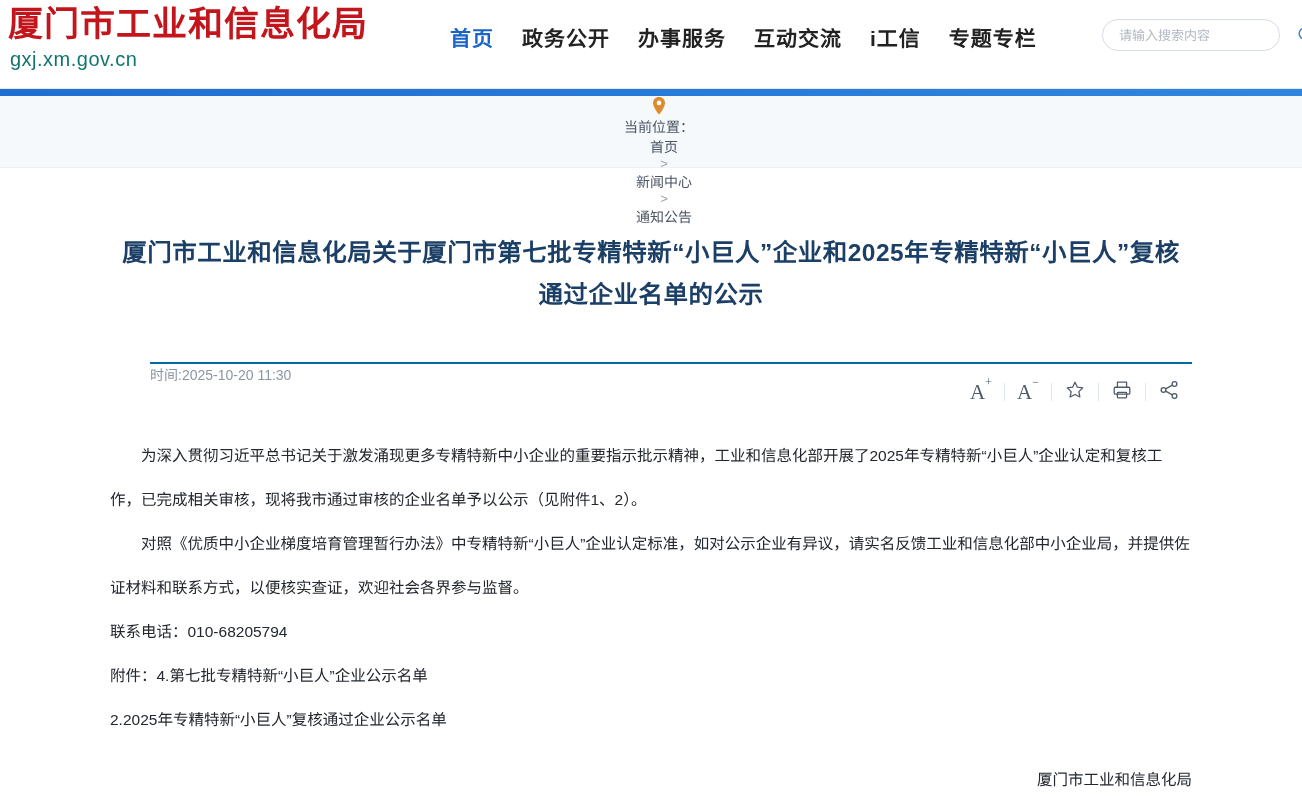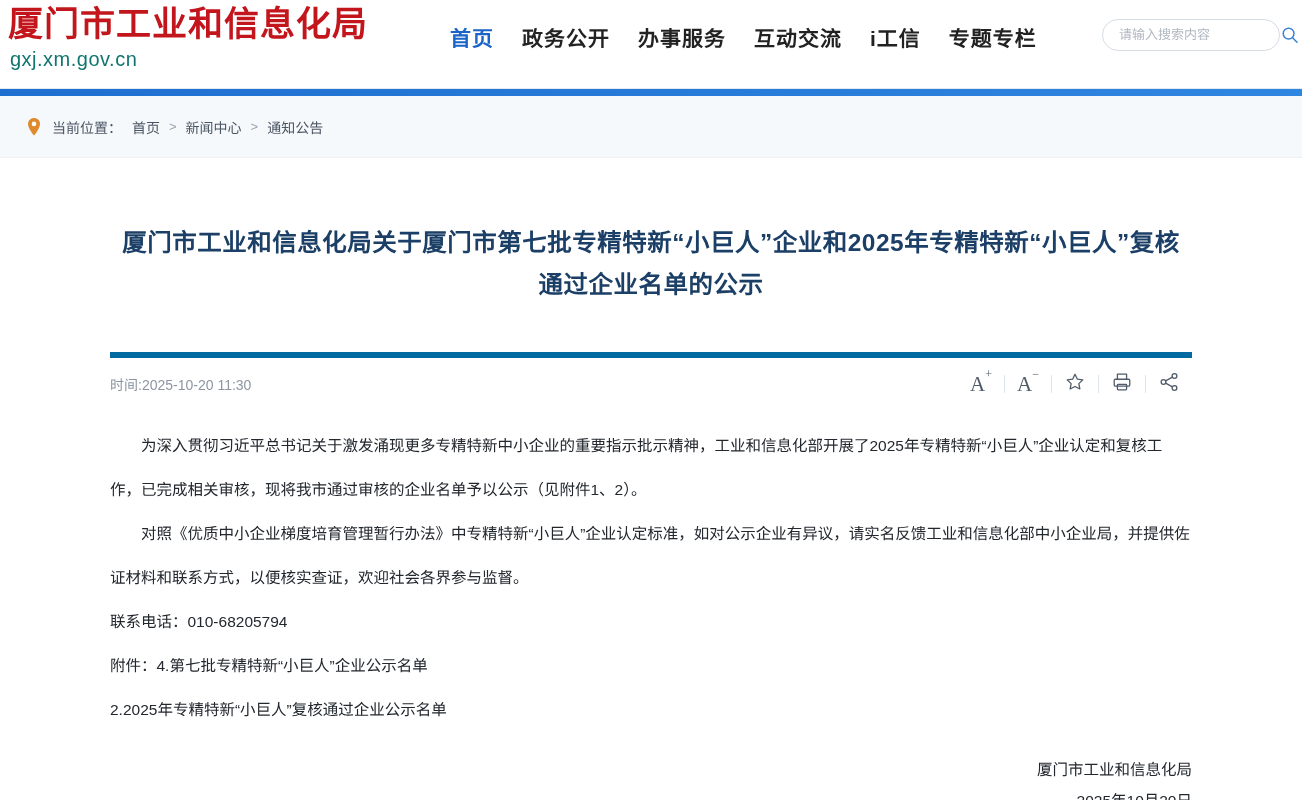--- a/index.html
+++ b/index.html
@@ -74,39 +74,40 @@
     align-items: center;
     padding: 0 10px 0 14px;
   }
   .search-input {
     border: none;
     outline: none;
     flex: 1 1 auto;
     font-size: 13px;
     color: #9aa4b0;
     background: transparent;
-    font-family: Liberation Serif, serif;
+    font-family: Liberation Sans, sans-serif;
   }
   .search-input::placeholder { color: #b0b8c2; }
   .search-icon { width: 18px; height: 18px; flex: 0 0 18px; cursor: pointer; }
 
   
   .header-strip {
     height: 7px;
     background: linear-gradient(to right, #1f6fd0, #2f86e0);
   }
 
   
   .breadcrumb-bar {
-    height: 62px;
+    height: 72px;
     background: #f6f9fc;
     display: flex;
     align-items: center;
     padding-left: 26px;
     border-bottom: 1px solid #edf1f6;
+    flex-direction: column;
   }
   .pin-icon { width: 16px; height: 20px; margin-right: 10px; }
   .crumb-label { font-size: 14px; color: #4b5663; margin-right: 10px; }
   .crumb-link {
     font-size: 14px; color: #4b5663; cursor: pointer; text-decoration: none;
   }
   .crumb-sep { font-size: 13px; color: #9aa4b0; margin: 0 9px; }
 
   
   .article-wrap {
@@ -117,25 +118,25 @@
     text-align: center;
     font-size: 24.5px;
     font-weight: bold;
     color: #1b3f66;
     line-height: 42px;
     padding-top: 48px;
     letter-spacing: 0.5px;
   }
   .meta-row {
     margin-top: 46px;
-    border-top: 6px solid #0369a1;
+    border-top: 2px solid #0369a1;
     height: 58px;
     display: flex;
-    align-items: center;
     justify-content: space-between;
+    margin-left: 40px;
   }
   .publish-time { font-size: 14px; color: #8c96a2; }
   .tool-row { display: flex; align-items: center; gap: 0; }
   .tool-btn {
     width: 46px; height: 30px;
     display: flex; align-items: center; justify-content: center;
     cursor: pointer; color: #5a6472;
   }
   .tool-sep { width: 1px; height: 18px; background: #dfe5ec; }
   .font-plus, .font-minus {

